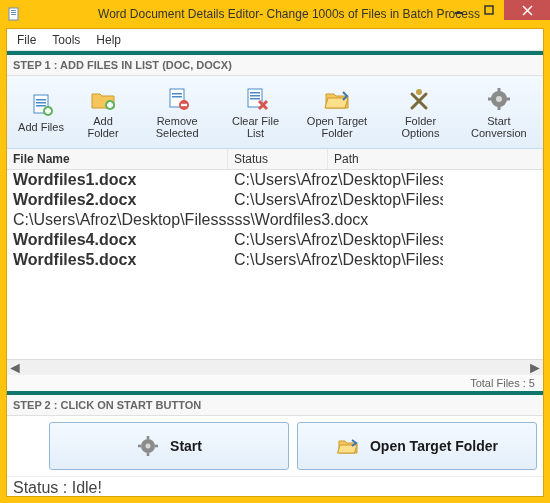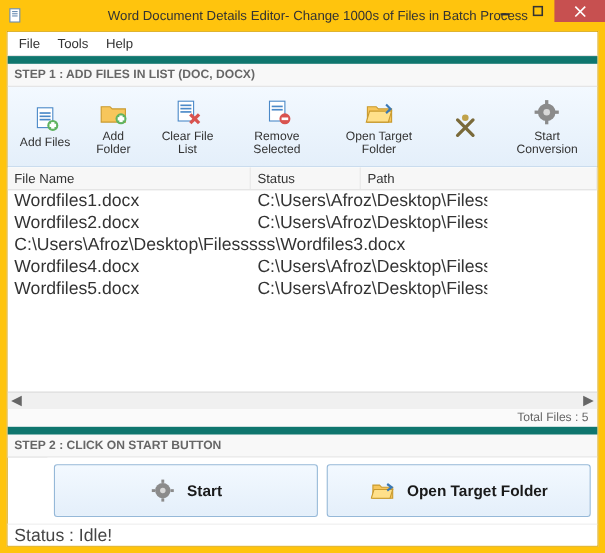--- a/index.html
+++ b/index.html
@@ -10,30 +10,30 @@
 .titlebar .title { flex: 1; text-align: center; color: #333; font-size: 12px; font-weight: 400; }
 .winbtns { position: absolute; right:0; top:0; display: flex; }
 .winbtn { width: 30px; height: 20px; display: flex; align-items:center; justify-content:center; font-size:11px; color:#333; cursor:pointer; }
 .winbtn.close { background:#c75050; color:#fff; width:46px; }
 
 .client { flex:1; margin: 0 6px 6px 6px; background:#fff; display:flex; flex-direction:column; border:1px solid #d9a300; }
 
 .menubar { height: 22px; background:#fff; border-bottom:1px solid #e5e5e5; display:flex; align-items:center; padding: 0 2px; font-size:12px; color:#333; }
 .menubar span { padding: 2px 8px; cursor:pointer; }
 
-.step-label { background:#f8f8f8; color:#666; font-size:11px; font-weight:bold; padding:4px 6px; border-bottom:1px solid #e0e0e0; border-top:7px solid #0f766e; }
+.step-label { background:#f8f8f8; color:#666; font-size:11px; font-weight:bold; padding:4px 6px; border-bottom:1px solid #e0e0e0; border-top:4px solid #0f766e; }
 
 .toolbar { background: linear-gradient(#f3f9ff,#e4effa); border-bottom:1px solid #c5d9ed; display:flex; padding:4px 4px; gap:2px; }
 .tbtn { display:flex; flex-direction:column; align-items:center; justify-content:center; padding:4px 6px; min-width:60px; cursor:pointer; border:1px solid transparent; border-radius:3px; font-size:11px; color:#333; text-align:center; }
 .tbtn .bigicon { width:30px; height:28px; display:flex; align-items:center; justify-content:center; margin-bottom:2px; }
 
 .listwrap { flex:1; background:#fff; display:flex; flex-direction:column; overflow:hidden; }
 .listhead { display:flex; background:#f7f7f7; border-bottom:1px solid #e0e0e0; font-size:12px; color:#333; }
 .listhead .col { padding:3px 6px; border-right:1px solid #e8e8e8; }
-.col-name { width:221px; }
+.col-name { width:221px;font-weight:bold; }
 .col-path { flex:1; }
 .col-status { width:100px; }
 .listbody { flex:1; overflow:auto; font-size:16px; color:#333; }
 .row { display:flex; }
 .row .cell { padding:1px 6px; white-space:nowrap; overflow:hidden; }
 .scrollstub { height:16px; background:#f0f0f0; border-top:1px solid #dcdcdc; display:flex; align-items:center; position:relative; }
 .scrollstub .sbtn { width:16px; height:16px; display:flex; align-items:center;justify-content:center; color:#666; cursor:pointer; position:absolute; }
 .scrollstub .sbtn.left{left:0;} .scrollstub .sbtn.right{right:0;}
 
 .total { text-align:right; font-size:11px; color:#666; padding:2px 8px; background:#fafafa; }
@@ -113,64 +113,65 @@
               <circle cx="21" cy="19" r="5" fill="#5fb35f"></circle>
               <rect x="19.5" y="16" width="3" height="6" fill="#fff"></rect>
               <rect x="18" y="17.5" width="6" height="3" fill="#fff"></rect>
             </svg>
           </span>
         <span>Add Folder</span>
       </div>
       <div class="tbtn">
         <span class="bigicon">
             <svg width="28" height="26">
+              <rect x="7" y="3" width="14" height="18" fill="#fff" stroke="#4b89c8"></rect>
+              <rect x="9" y="7" width="10" height="1.5" fill="#4b89c8"></rect>
+              <rect x="9" y="10" width="10" height="1.5" fill="#4b89c8"></rect>
+              <circle cx="21" cy="19" r="5" fill="#d9534f"></circle>
+              <rect x="18" y="17.8" width="6" height="2.4" fill="#fff"></rect>
+            </svg>
+          </span>
+        <span>Remove Selected</span>
+      </div>
+      <div class="tbtn">
+        <span class="bigicon">
+            <svg width="28" height="26">
               <rect x="6" y="3" width="14" height="18" fill="#fff" stroke="#4b89c8"></rect>
               <rect x="8" y="6" width="10" height="1.5" fill="#4b89c8"></rect>
               <rect x="8" y="9" width="10" height="1.5" fill="#4b89c8"></rect>
               <rect x="8" y="12" width="10" height="1.5" fill="#4b89c8"></rect>
               <g transform="translate(21 19)">
                 <line x1="-4" y1="-4" x2="4" y2="4" stroke="#d9534f" stroke-width="3"></line>
                 <line x1="4" y1="-4" x2="-4" y2="4" stroke="#d9534f" stroke-width="3"></line>
               </g>
             </svg>
           </span>
         <span>Clear File List</span>
       </div>
       <div class="tbtn">
         <span class="bigicon">
             <svg width="28" height="26">
-              <rect x="7" y="3" width="14" height="18" fill="#fff" stroke="#4b89c8"></rect>
-              <rect x="9" y="7" width="10" height="1.5" fill="#4b89c8"></rect>
-              <rect x="9" y="10" width="10" height="1.5" fill="#4b89c8"></rect>
-              <circle cx="21" cy="19" r="5" fill="#d9534f"></circle>
-              <rect x="18" y="17.8" width="6" height="2.4" fill="#fff"></rect>
-            </svg>
-          </span>
-        <span>Remove Selected</span>
-      </div>
-      <div class="tbtn">
-        <span class="bigicon">
-            <svg width="28" height="26">
               <path d="M3 8 h8 l2 2 h12 v12 h-22 z" fill="#f7c65b" stroke="#c99a2e"></path>
               <path d="M5 12 h20 l-3 10 h-20 z" fill="#ffe08a" stroke="#c99a2e"></path>
               <path d="M20 6 l4 4 l-4 4" fill="none" stroke="#3a78b5" stroke-width="2"></path>
             </svg>
           </span>
         <span>Open Target Folder</span>
       </div>
       <div class="tbtn">
         <span class="bigicon">
             <svg width="28" height="26">
               <g stroke="#7a6a3a" stroke-width="3" stroke-linecap="round">
                 <line x1="6" y1="8" x2="20" y2="22"></line>
                 <line x1="20" y1="8" x2="6" y2="22"></line>
               </g>
               <circle cx="13" cy="6" r="3" fill="#c0a24a"></circle>
             </svg>
           </span>
+        <span>Folder Options</span>
       </div>
       <div class="tbtn">
         <span class="bigicon">
             <svg width="28" height="26">
               <circle cx="14" cy="13" r="8" fill="#8b8b8b"></circle>
               <circle cx="14" cy="13" r="3" fill="#d8d8d8"></circle>
               <g fill="#8b8b8b">
                 <rect x="12.5" y="2" width="3" height="4"></rect>
                 <rect x="12.5" y="20" width="3" height="4"></rect>
                 <rect x="3" y="11.5" width="4" height="3"></rect>

